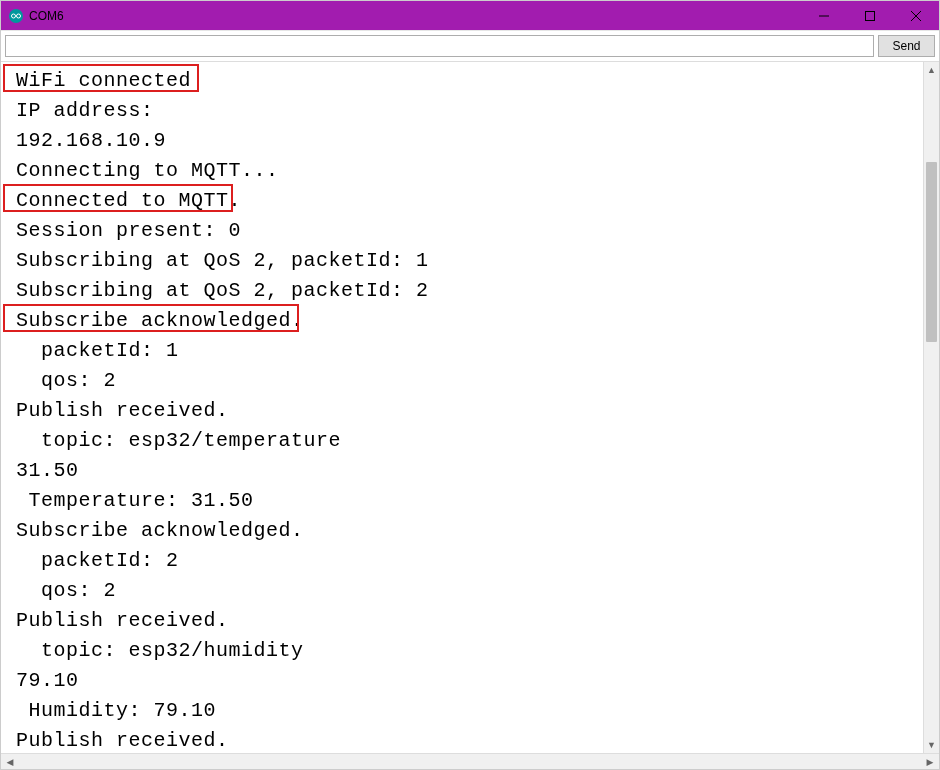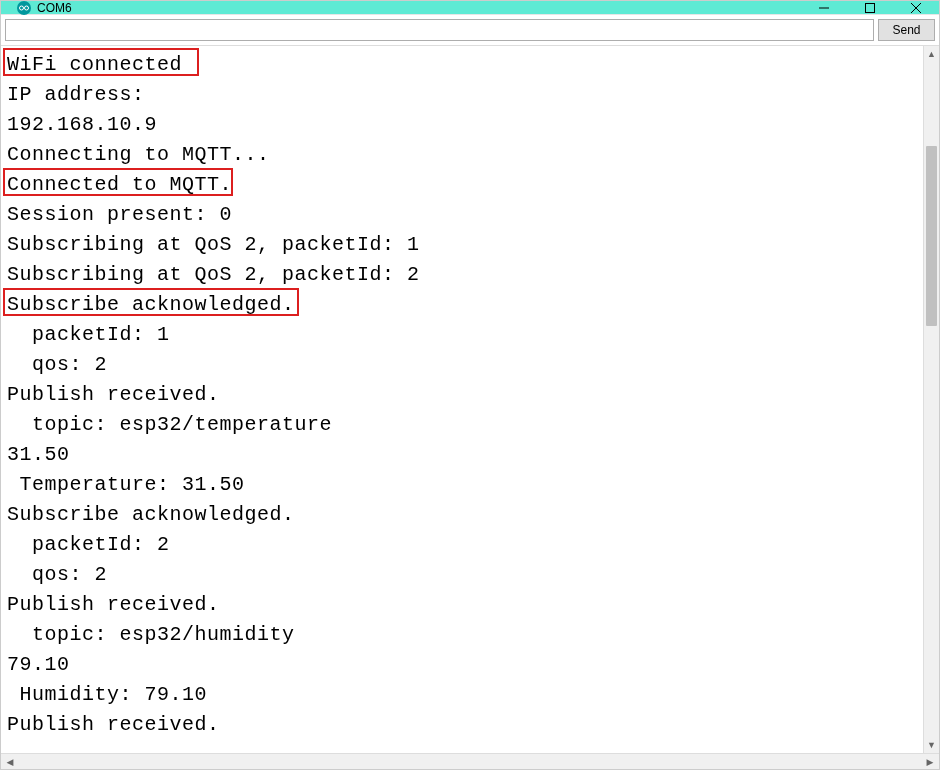--- a/index.html
+++ b/index.html
@@ -12,25 +12,25 @@
     overflow: hidden;
   }
   .window {
     width: 940px;
     height: 770px;
     display: flex;
     flex-direction: column;
     border: 1px solid #ccc;
   }
   .titlebar {
-    height: 14px;
-    background: #5eead4;
+    height: 30px;
+    background: #a21caf;
     display: flex;
     align-items: center;
-    padding-left: 16px;
+    padding-left: 8px;
     border-bottom: 1px solid #e6e6e6;
   }
   .app-icon {
     width: 14px; height: 14px;
     border-radius: 50%;
     background: #00979d;
     display: flex;
     align-items: center;
     justify-content: center;
     margin-right: 6px;
@@ -80,21 +80,21 @@
     flex: 1;
     display: flex;
     overflow: hidden;
   }
   .output {
     flex: 1;
     font-family: "Courier New", monospace;
     font-size: 20px;
     line-height: 30px;
     color: #000;
-    padding: 4px 0 0 6px;
+    padding: 4px 0 0 15px;
     overflow: hidden;
     white-space: pre;
     letter-spacing: 0.5px;
     position: relative;
   }
   .line { display: block; position: relative; }
   .highlight-box {
     position: absolute;
     border: 2px solid #dc1f1f;
     pointer-events: none;

